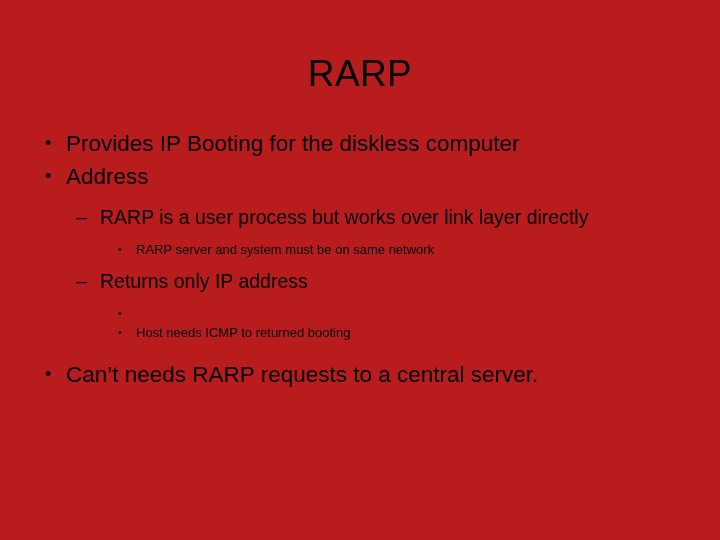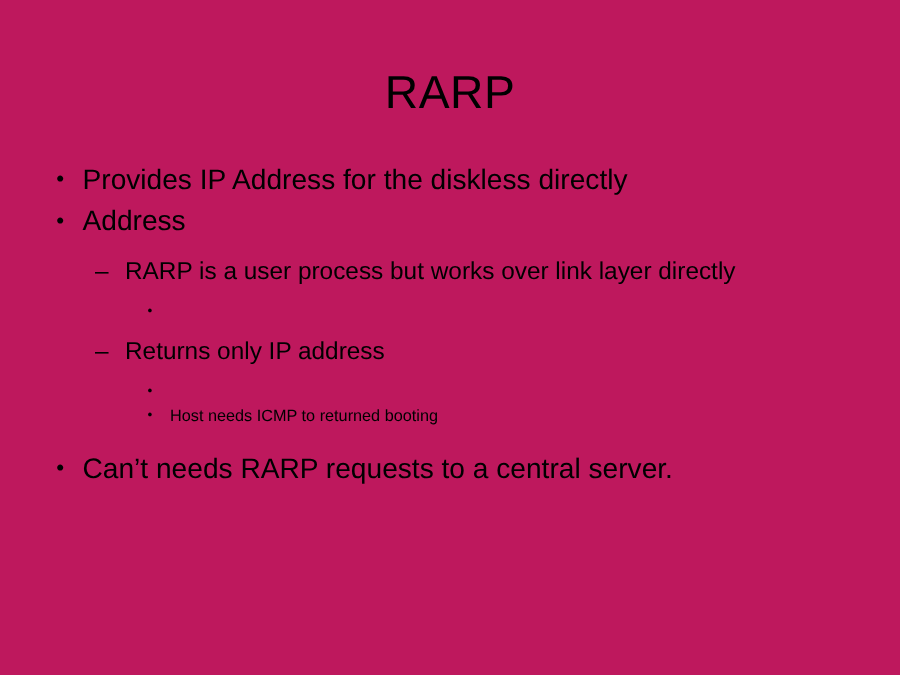--- a/index.html
+++ b/index.html
@@ -12,21 +12,21 @@
     background: #ffffff;
     font-family: "Liberation Sans", sans-serif;
     color: #000000;
     overflow: hidden;
   }
 
   .slide {
     position: relative;
     width: 720px;
     height: 540px;
-    background: #be185d;
+    background: #b91c1c;
   }
 
   
   .slide-title {
     position: absolute;
     top: 52px;
     left: 0;
     width: 720px;
     text-align: center;
     font-size: 37px;
@@ -119,35 +119,36 @@
 <body>
 
 <div class="slide">
 
   <div class="slide-title">RARP</div>
 
   <div class="slide-body">
 
     <div class="bullet-row lvl1">
       <span class="bullet-mark">•</span>
-      <span class="bullet-text">Provides IP Address for the diskless directly</span>
+      <span class="bullet-text">Provides IP Booting for the diskless computer</span>
     </div>
 
     <div class="bullet-row lvl1">
       <span class="bullet-mark">•</span>
       <span class="bullet-text">Address</span>
     </div>
 
     <div class="bullet-row lvl2 gap-top-md">
       <span class="bullet-mark">–</span>
       <span class="bullet-text">RARP is a user process but works over link layer directly</span>
     </div>
 
     <div class="bullet-row lvl3 gap-top-sm">
       <span class="bullet-mark">•</span>
+      <span class="bullet-text">RARP server and system must be on same network</span>
     </div>
 
     <div class="bullet-row lvl2 gap-top-sm">
       <span class="bullet-mark">–</span>
       <span class="bullet-text">Returns only IP address</span>
     </div>
 
     <div class="bullet-row lvl3 gap-top-sm">
       <span class="bullet-mark">•</span>
     </div>

